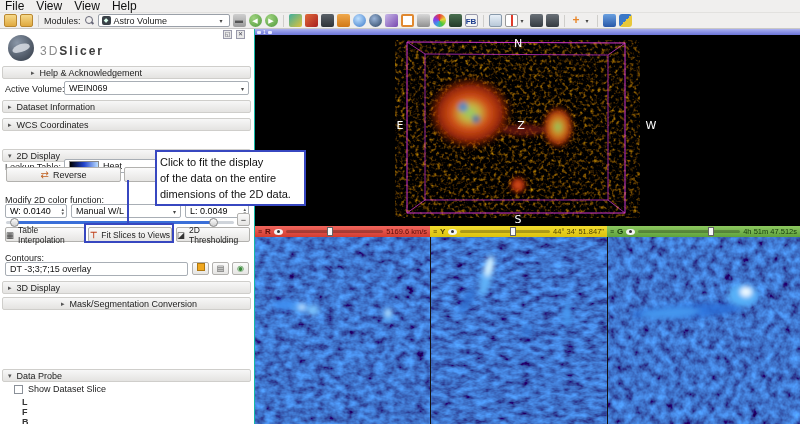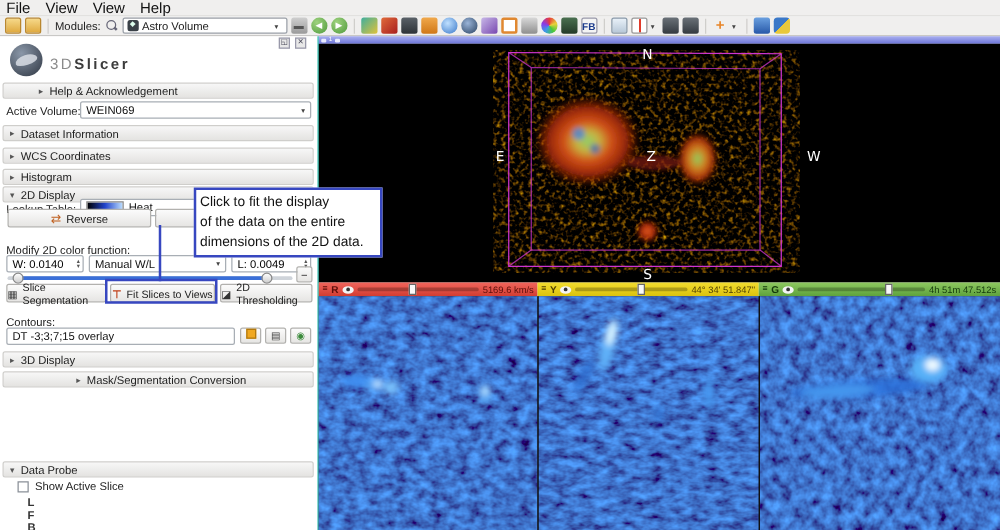--- a/index.html
+++ b/index.html
@@ -155,24 +155,20 @@
   </div>
 
   <div class="sec" style="top:71px;">
     <span class="ar">▸</span>
     <span>Dataset Information</span>
   </div>
   <div class="sec" style="top:89px;">
     <span class="ar">▸</span>
     <span>WCS Coordinates</span>
   </div>
-  <div class="sec" style="top:106px;">
-    <span class="ar">▸</span>
-    <span>Histogram</span>
-  </div>
   <div class="sec" style="top:120px;">
     <span class="ar">▾</span>
     <span>2D Display</span>
   </div>
 
   <span class="plab" style="left:5px;top:133px;">Lookup Table:</span>
   <div class="combo" style="left:64px;top:130px;width:185px;height:14px;">
     <span class="swatch"></span>
     <span class="cv">Heat</span>
   </div>
@@ -210,21 +206,21 @@
   <div id="wl-slider">
     <div class="groove"></div>
     <div class="fill"></div>
     <div class="knob" style="left:4px;"></div>
     <div class="knob" style="left:203px;"></div>
   </div>
   <div class="pbtn" style="left:237px;top:184px;width:13px;height:13px;">−</div>
 
   <div class="pbtn" style="left:5px;top:198px;width:80px;font-size:8.5px;">
     <span style="color:#333;">▦</span>
-    <span>Slice Segmentation</span>
+    <span>Table Interpolation</span>
   </div>
   <div class="pbtn" style="left:88px;top:198px;width:84px;font-size:8.5px;">
     <span style="color:#c0401a;font-weight:bold;">⊤</span>
     <span>Fit Slices to Views</span>
   </div>
   <div class="pbtn" style="left:176px;top:198px;width:74px;font-size:8.5px;">
     <span style="color:#333;">◪</span>
     <span>2D Thresholding</span>
   </div>
 
@@ -243,21 +239,21 @@
   <div class="sec" style="top:268px;justify-content:center;">
     <span class="ar">▸</span>
     <span>Mask/Segmentation Conversion</span>
   </div>
 
   <div class="sec" style="top:340px;">
     <span class="ar">▾</span>
     <span>Data Probe</span>
   </div>
   <div class="chk" style="left:14px;top:356px;"></div>
-  <span class="plab" style="left:28px;top:355px;">Show Active Slice</span>
+  <span class="plab" style="left:28px;top:355px;">Show Dataset Slice</span>
   <span class="ml" style="left:22px;top:368px;">L</span>
   <span class="ml" style="left:22px;top:378px;">F</span>
   <span class="ml" style="left:22px;top:388px;">B</span>
 </div>
 
 <div id="bar3d">
   <span class="m"></span>
   <span class="n1">1</span>
   <span class="m"></span>
 </div>

